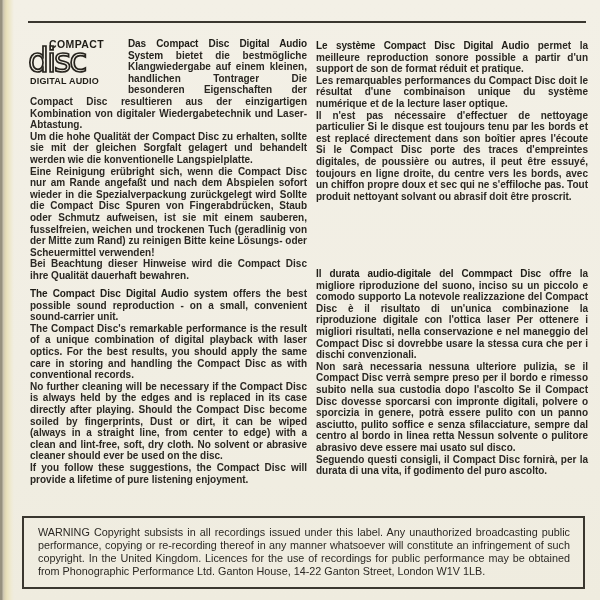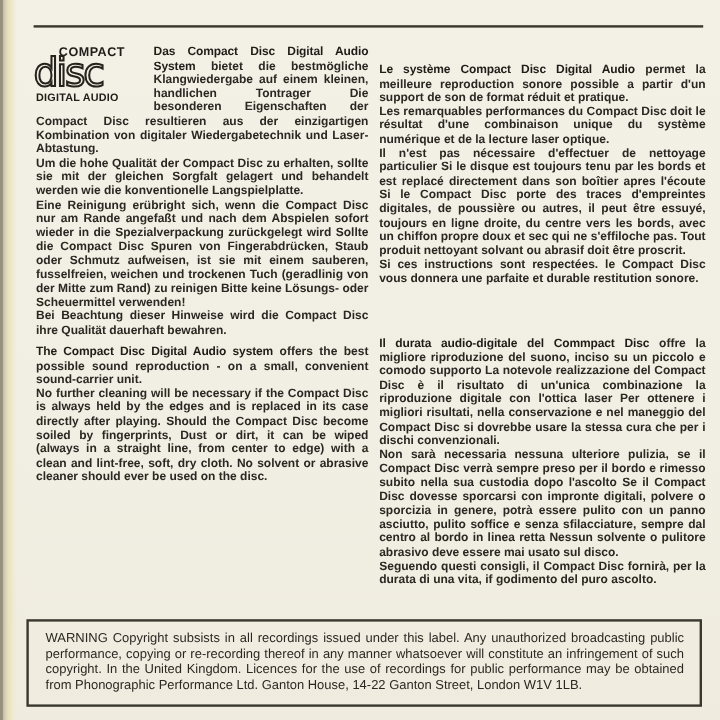--- a/index.html
+++ b/index.html
@@ -25,21 +25,21 @@
   section p{
     margin:0;
     text-align:justify;
     font-size:10px;
     line-height:11.6px;
     color:#2b2823;
     font-weight:bold;
   }
   section p strong{color:#1f1d17;letter-spacing:-0.1px;}
   .german{min-height:250px;}
-  .french{min-height:228px;margin-top:13px;}
+  .french{min-height:228px;}
   
   .cd-logo{
     float:left;width:90px;height:46px;margin:1px 8px 2px 0;
     position:relative;
   }
   .logo-compact{
     position:absolute;top:-1px;left:19px;
     font-size:10.5px;font-weight:bold;letter-spacing:0.4px;color:#1f1d17;
   }
   .logo-disc{
@@ -85,33 +85,34 @@
       <p><strong>Das Compact Disc Digital Audio System</strong>
         <span>bietet die bestmögliche Klangwiedergabe auf einem kleinen, handlichen Tontrager Die besonderen Eigenschaften der Compact Disc resultieren aus der einzigartigen Kombination von digitaler Wiedergabetechnik und Laser-Abtastung.</span></p>
       <p>Um die hohe Qualität der Compact Disc zu erhalten, sollte sie mit der gleichen Sorgfalt gelagert und behandelt werden wie die konventionelle Langspielplatte.</p>
       <p>Eine Reinigung erübright sich, wenn die Compact Disc nur am Rande angefaßt und nach dem Abspielen sofort wieder in die Spezialverpackung zurückgelegt wird Sollte die Compact Disc Spuren von Fingerabdrücken, Staub oder Schmutz aufweisen, ist sie mit einem sauberen, fusselfreien, weichen und trockenen Tuch (geradlinig von der Mitte zum Rand) zu reinigen Bitte keine Lösungs- oder Scheuermittel verwenden!</p>
       <p>Bei Beachtung dieser Hinweise wird die Compact Disc ihre Qualität dauerhaft bewahren.</p>
     </section>
 
     <section class="english">
       <p><strong>The Compact Disc Digital Audio system</strong>
         <span>offers the best possible sound reproduction - on a small, convenient sound-carrier unit.</span></p>
+      <p>The Compact Disc's remarkable performance is the result of a unique combination of digital playback with laser optics. For the best results, you should apply the same care in storing and handling the Compact Disc as with conventional records.</p>
       <p>No further cleaning will be necessary if the Compact Disc is always held by the edges and is replaced in its case directly after playing. Should the Compact Disc become soiled by fingerprints, Dust or dirt, it can be wiped (always in a straight line, from center to edge) with a clean and lint-free, soft, dry cloth. No solvent or abrasive cleaner should ever be used on the disc.</p>
+      <p>If you follow these suggestions, the Compact Disc will provide a lifetime of pure listening enjoyment.</p>
     </section>
 
   </div>
 
   <div class="col col-right">
 
     <section class="french">
       <p><strong>Le système Compact Disc Digital Audio</strong>
         <span>permet la meilleure reproduction sonore possible a partir d'un support de son de format réduit et pratique.</span></p>
       <p>Les remarquables performances du Compact Disc doit le résultat d'une combinaison unique du système numérique et de la lecture laser optique.</p>
       <p>Il n'est pas nécessaire d'effectuer de nettoyage particulier Si le disque est toujours tenu par les bords et est replacé directement dans son boîtier apres l'écoute Si le Compact Disc porte des traces d'empreintes digitales, de poussière ou autres, il peut être essuyé, toujours en ligne droite, du centre vers les bords, avec un chiffon propre doux et sec qui ne s'effiloche pas. Tout produit nettoyant solvant ou abrasif doit être proscrit.</p>
-      <p>Si ces instructions sont respectées. le Compact Disc vous donnera une parfaite et durable restitution sonore.</p>
     </section>
 
     <section class="italian">
       <p><strong>Il durata audio-digitale del Commpact Disc</strong>
         <span>offre la migliore riproduzione del suono, inciso su un piccolo e comodo supporto La notevole realizzazione del Compact Disc è il risultato di un'unica combinazione la riproduzione digitale con l'ottica laser Per ottenere i migliori risultati, nella conservazione e nel maneggio del Compact Disc si dovrebbe usare la stessa cura che per i dischi convenzionali.</span></p>
       <p>Non sarà necessaria nessuna ulteriore pulizia, se il Compact Disc verrà sempre preso per il bordo e rimesso subito nella sua custodia dopo l'ascolto Se il Compact Disc dovesse sporcarsi con impronte digitali, polvere o sporcizia in genere, potrà essere pulito con un panno asciutto, pulito soffice e senza sfilacciature, sempre dal centro al bordo in linea retta Nessun solvente o pulitore abrasivo deve essere mai usato sul disco.</p>
       <p>Seguendo questi consigli, il Compact Disc fornirà, per la durata di una vita, if godimento del puro ascolto.</p>
     </section>
 
   </div>

